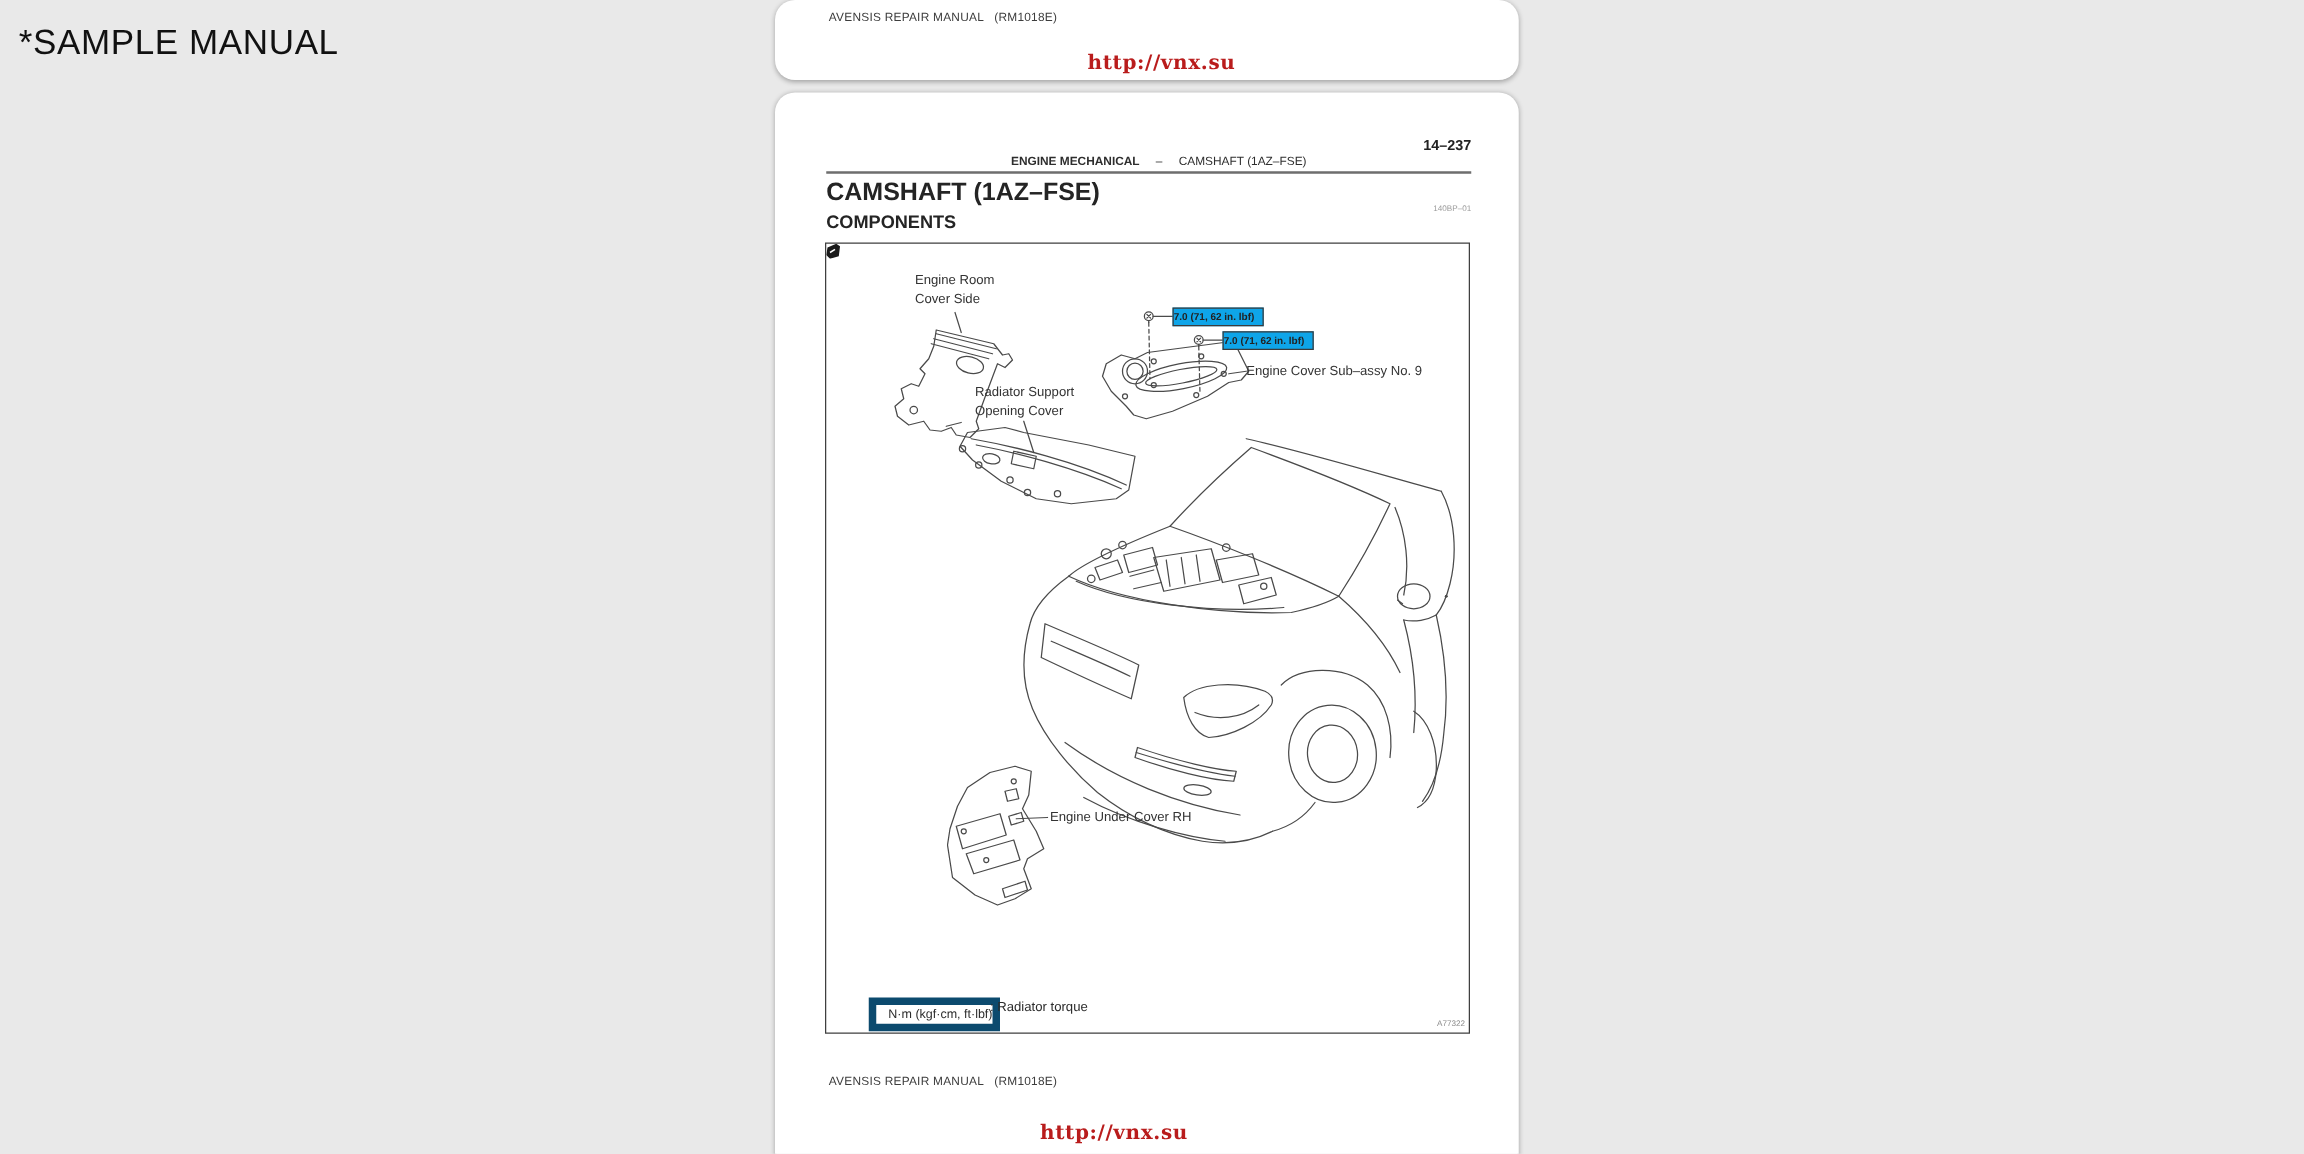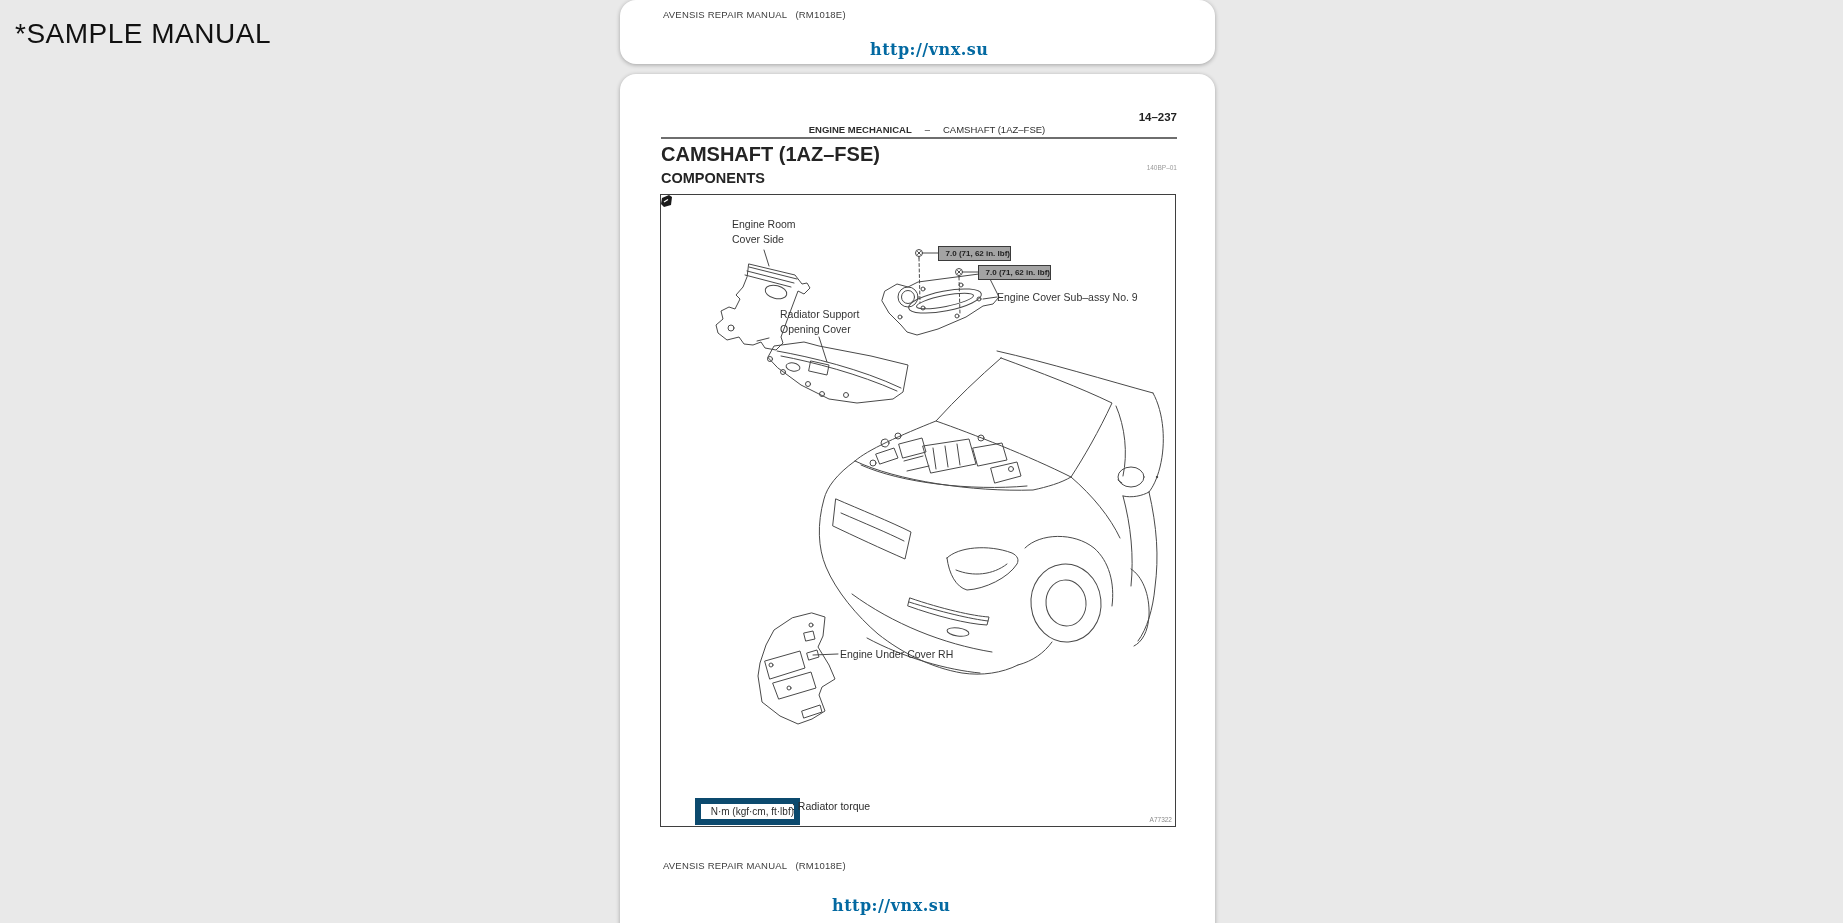--- a/index.html
+++ b/index.html
@@ -18,21 +18,21 @@
     border-radius:16px;
   }
   .top-card{top:0;height:64px;}
   .main-card{top:74px;height:876px;}
   .strip-header{
     position:absolute;left:43px;top:9px;
     font-size:9.5px;color:#3d3d3d;white-space:pre;letter-spacing:.2px;
   }
   .watermark{
     position:absolute;font-family:"DejaVu Serif",serif;font-weight:bold;
-    color:#0369a1;font-size:16px;letter-spacing:.5px;text-align:center;
+    color:#b91c1c;font-size:16px;letter-spacing:.5px;text-align:center;
   }
   .top-card .watermark{left:250px;top:40px;}
   .main-card .watermark{left:212px;top:822px;}
   .page-num{position:absolute;right:38px;top:37px;font-size:11.5px;font-weight:bold;color:#222;}
   .crumb{
     position:absolute;left:41px;top:50px;width:516px;text-align:center;
     font-size:9.5px;color:#2e2e2e;white-space:nowrap;
   }
   .crumb .sec{font-weight:bold;margin-left:16px;}
   .crumb .sep{display:inline-block;margin:0 13px;}
@@ -41,22 +41,22 @@
   .subtitle{position:absolute;left:41px;top:96px;font-size:14.5px;font-weight:bold;color:#242424;}
   .doc-code{position:absolute;right:38px;top:90px;font-size:6.5px;color:#9a9a9a;}
   .figure{position:absolute;left:40px;top:120px;width:514px;height:631px;border:1px solid #3f3f3f;background:#fff;}
   .figure > svg{position:absolute;left:0;top:0;}
   .fig-label{position:absolute;font-size:10.5px;color:#333;line-height:15px;white-space:nowrap;}
   .lbl-engine-room{left:71px;top:22px;}
   .lbl-engine-cover{left:336px;top:95px;}
   .lbl-radiator{left:119px;top:112px;}
   .lbl-under-cover{left:179px;top:452px;}
   .torque-box{
-    position:absolute;width:71px;height:13px;border:1px solid #3b3b3b;background:#a3a3a3;
-    font-size:8px;font-weight:bold;text-align:right;line-height:13px;color:#222;white-space:nowrap;
+    position:absolute;width:71px;height:13px;border:1px solid #3b3b3b;background:#0ea5e9;
+    font-size:8px;font-weight:bold;text-align:left;line-height:13px;color:#222;white-space:nowrap;
   }
   .torque-1{left:277px;top:51px;}
   .torque-2{left:317px;top:70px;}
   .legend-glyph{position:absolute;left:9px;top:605px;width:11px;height:12px;}
   .legend-unit{
     position:absolute;left:34px;top:603px;width:93px;height:15px;border:6px solid #0c4a6e;
     font-size:10px;text-align:right;line-height:15px;color:#2c2c2c;background:#fff;white-space:nowrap;
   }
   .legend-suffix{position:absolute;left:131px;top:605px;font-size:10.5px;color:#2c2c2c;white-space:nowrap;}
   .fig-code{position:absolute;right:3px;bottom:3px;font-size:6.5px;color:#8a8a8a;}

